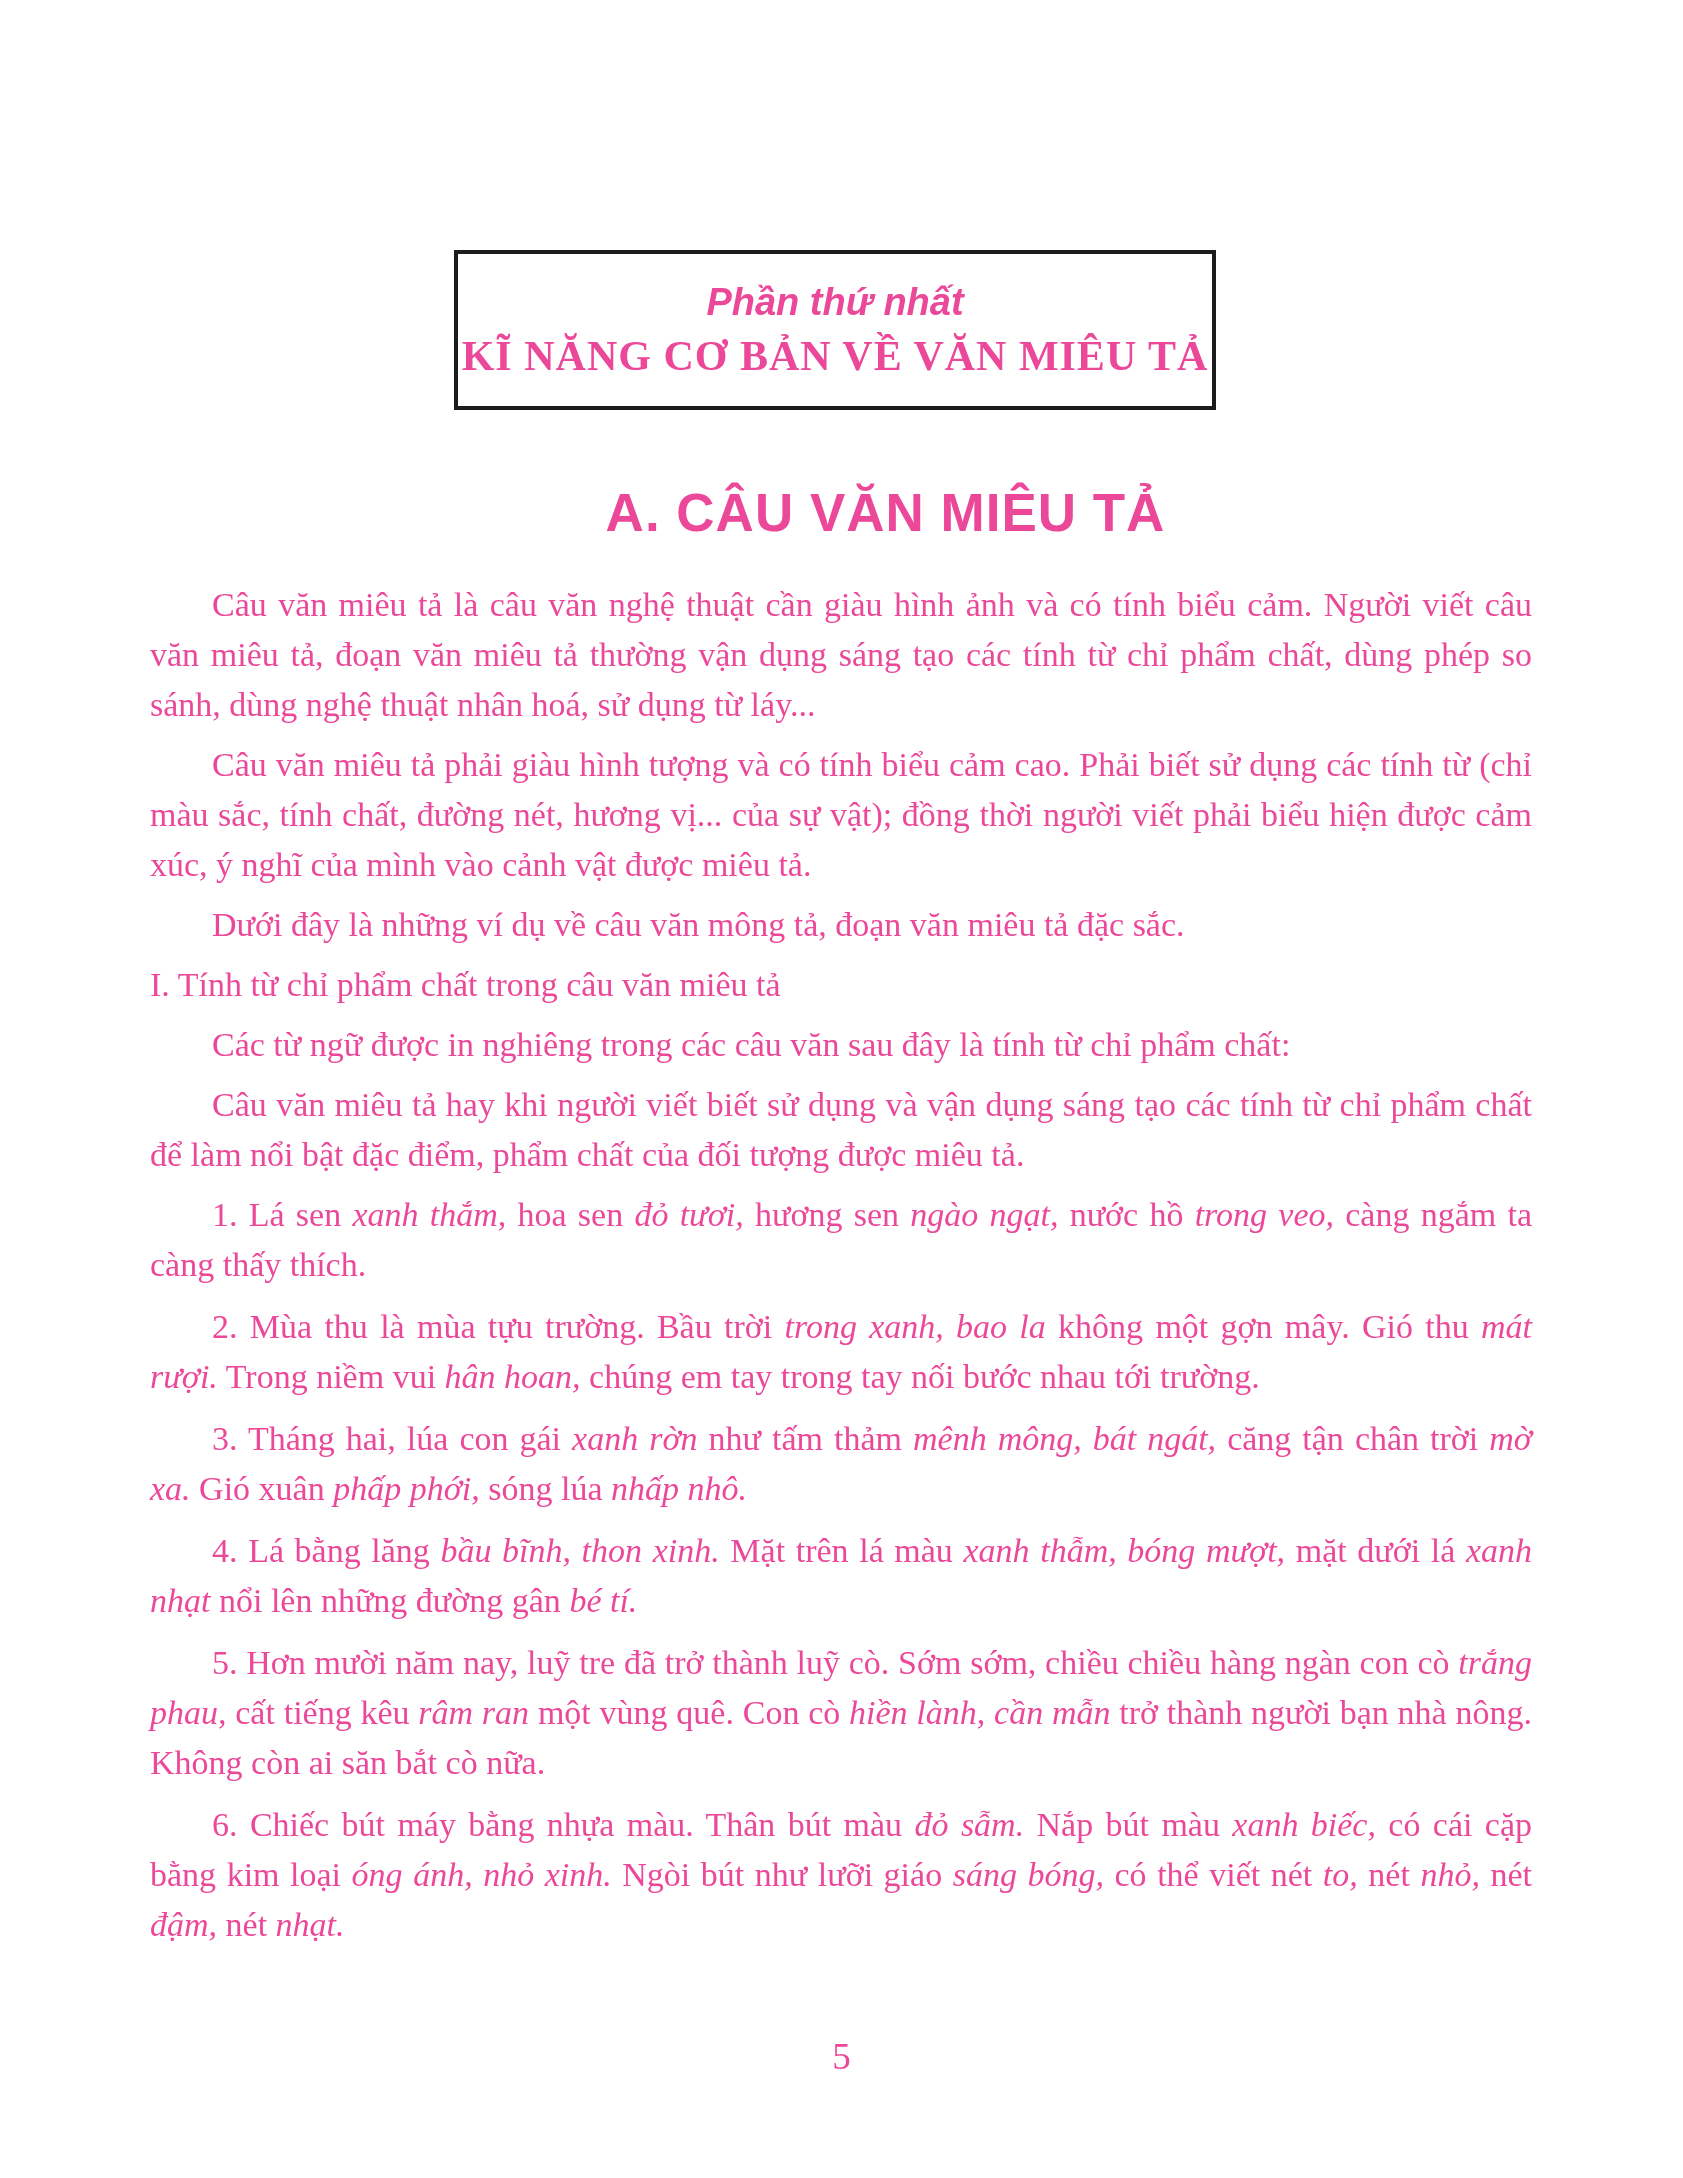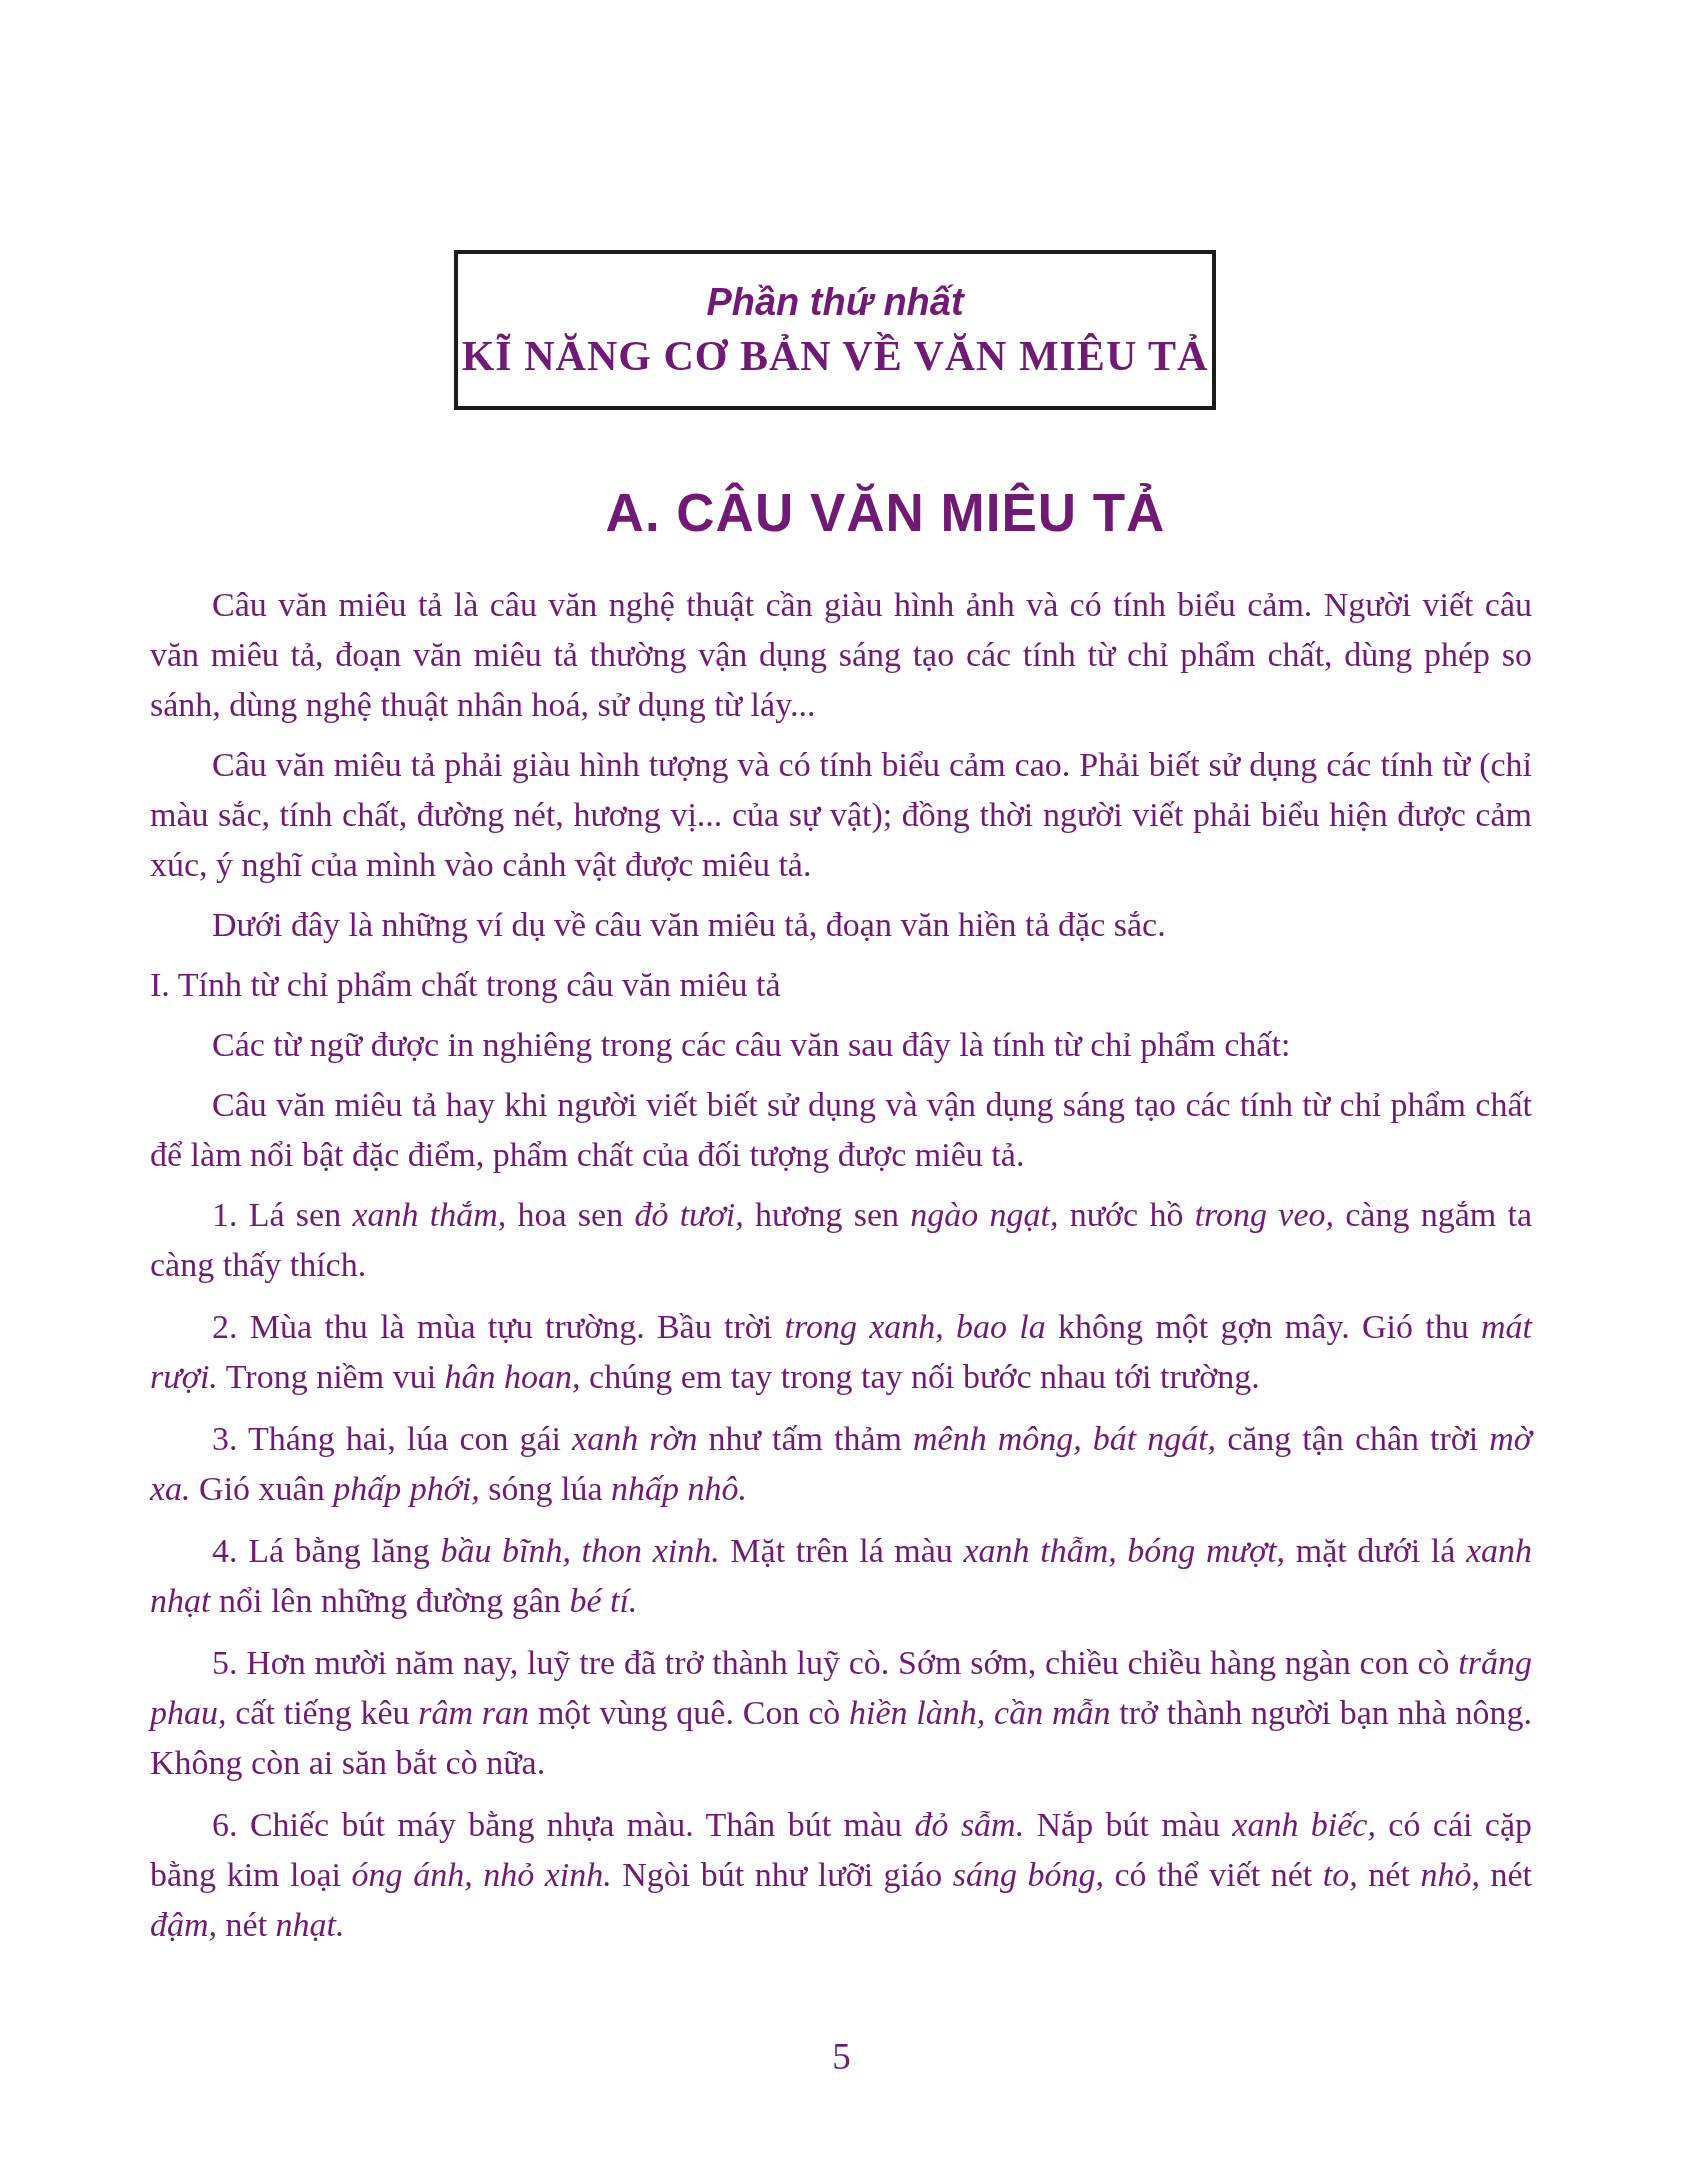--- a/index.html
+++ b/index.html
@@ -5,21 +5,21 @@
   html, body {
     margin: 0;
     padding: 0;
     background: #ffffff;
   }
   .page {
     position: relative;
     width: 1683px;
     height: 2178px;
     background: #ffffff;
-    color: #701a75;
+    color: #ec4899;
     font-family: "Liberation Serif", serif;
     overflow: hidden;
   }
   .part-box {
     position: absolute;
     left: 454px;
     top: 250px;
     width: 762px;
     height: 160px;
     border: 4px solid #1c1c1c;
@@ -100,21 +100,21 @@
   <div class="part-box">
     <div class="part-label">Phần thứ nhất</div>
     <div class="part-title">KĨ NĂNG CƠ BẢN VỀ VĂN MIÊU TẢ</div>
   </div>
 
   <div class="chapter-title">A. CÂU VĂN MIÊU TẢ</div>
 
   <div class="doc-body">
     <p>Câu văn miêu tả là câu văn nghệ thuật cần giàu hình ảnh và có tính biểu cảm. Người viết câu văn miêu tả, đoạn văn miêu tả thường vận dụng sáng tạo các tính từ chỉ phẩm chất, dùng phép so sánh, dùng nghệ thuật nhân hoá, sử dụng từ láy...</p>
     <p>Câu văn miêu tả phải giàu hình tượng và có tính biểu cảm cao. Phải biết sử dụng các tính từ (chỉ màu sắc, tính chất, đường nét, hương vị... của sự vật); đồng thời người viết phải biểu hiện được cảm xúc, ý nghĩ của mình vào cảnh vật được miêu tả.</p>
-    <p>Dưới đây là những ví dụ về câu văn miêu tả, đoạn văn hiền tả đặc sắc.</p>
+    <p>Dưới đây là những ví dụ về câu văn mông tả, đoạn văn miêu tả đặc sắc.</p>
     <h2><strong>I. Tính từ chỉ phẩm chất trong câu văn miêu tả</strong></h2>
     <p>Các từ ngữ được in nghiêng trong các câu văn sau đây là tính từ chỉ phẩm chất:</p>
     <p>Câu văn miêu tả hay khi người viết biết sử dụng và vận dụng sáng tạo các tính từ chỉ phẩm chất để làm nổi bật đặc điểm, phẩm chất của đối tượng được miêu tả.</p>
     <p class="item"><strong>1. </strong>Lá sen <em>xanh thắm,</em> hoa sen <em>đỏ tươi,</em> hương sen <em>ngào ngạt,</em> nước hồ <em>trong veo,</em> càng ngắm ta càng thấy thích.</p>
     <p class="item"><strong>2. </strong>Mùa thu là mùa tựu trường. Bầu trời <em>trong xanh, bao la</em> không một gợn mây. Gió thu <em>mát rượi.</em> Trong niềm vui <em>hân hoan,</em> chúng em tay trong tay nối bước nhau tới trường.</p>
     <p class="item"><strong>3. </strong>Tháng hai, lúa con gái <em>xanh rờn</em> như tấm thảm <em>mênh mông, bát ngát,</em> căng tận chân trời <em>mờ xa.</em> Gió xuân <em>phấp phới,</em> sóng lúa <em>nhấp nhô.</em></p>
     <p class="item"><strong>4. </strong>Lá bằng lăng <em>bầu bĩnh, thon xinh.</em> Mặt trên lá màu <em>xanh thẫm, bóng mượt,</em> mặt dưới lá <em>xanh nhạt</em> nổi lên những đường gân <em>bé tí.</em></p>
     <p class="item"><strong>5. </strong>Hơn mười năm nay, luỹ tre đã trở thành luỹ cò. Sớm sớm, chiều chiều hàng ngàn con cò <em>trắng phau,</em> cất tiếng kêu <em>râm ran</em> một vùng quê. Con cò <em>hiền lành, cần mẫn</em> trở thành người bạn nhà nông. Không còn ai săn bắt cò nữa.</p>
     <p class="item"><strong>6. </strong>Chiếc bút máy bằng nhựa màu. Thân bút màu <em>đỏ sẫm.</em> Nắp bút màu <em>xanh biếc,</em> có cái cặp bằng kim loại <em>óng ánh, nhỏ xinh.</em> Ngòi bút như lưỡi giáo <em>sáng bóng,</em> có thể viết nét <em>to,</em> nét <em>nhỏ,</em> nét <em>đậm,</em> nét <em>nhạt.</em></p>
   </div>

